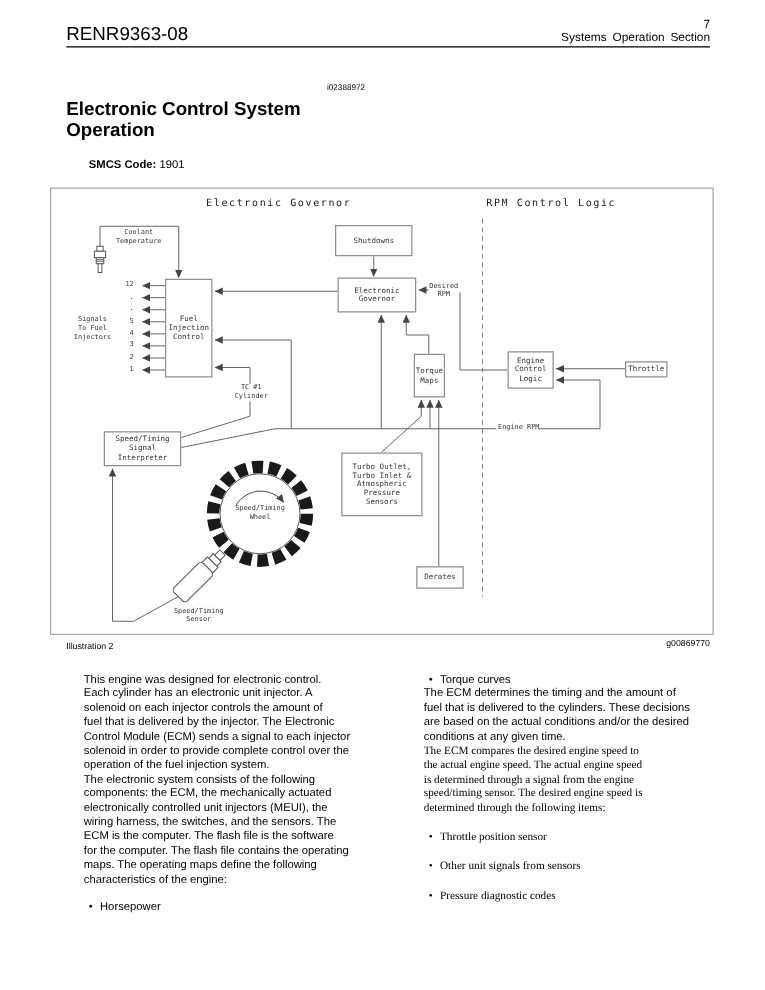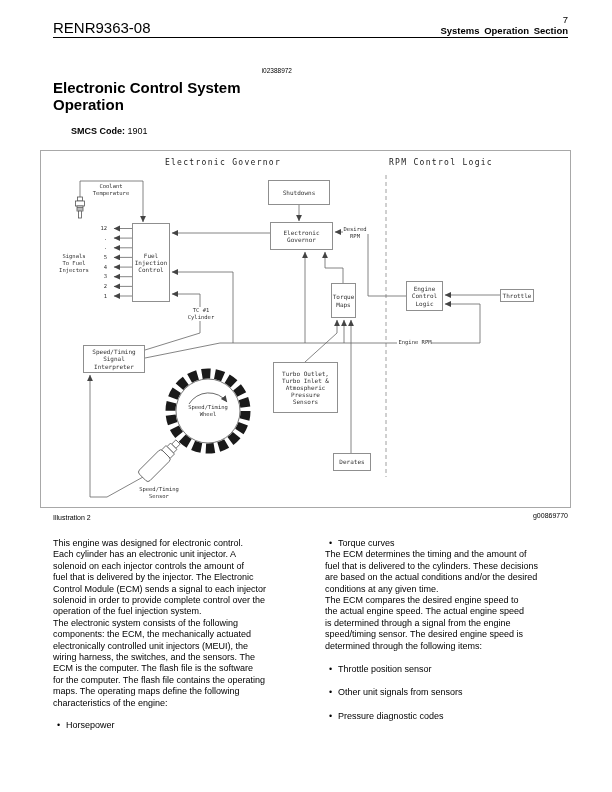--- a/index.html
+++ b/index.html
@@ -24,34 +24,34 @@
         display:flex;align-items:center;justify-content:center;text-align:center;
         font-family:"DejaVu Sans Mono",monospace;font-size:6px;line-height:1.18;
         color:#333;white-space:pre-line;}
   .dlabel{position:absolute;font-family:"DejaVu Sans Mono",monospace;font-size:5.5px;
           line-height:1.25;color:#333;text-align:center;white-space:pre-line;}
   .num{position:absolute;left:51px;width:16px;text-align:right;
        font-family:"DejaVu Sans Mono",monospace;font-size:5.5px;color:#333;}
   
   .cap-left{left:53px;top:514px;font-size:7px;}
   .cap-right{right:44px;top:512px;font-size:7px;text-align:right;}
-  .col{position:absolute;width:262px;font-size:9px;line-height:11.4px;}
+  .col{position:absolute;width:262px;font-size:9px;line-height:11.4px;margin-left:14px;}
   .col p{margin:0;white-space:pre;}
   .col h2{margin:12px 0 9px 0;font-size:12.8px;line-height:15px;font-weight:bold;}
   .bullet{position:relative;padding-left:13px;}
   .bullet .dot{position:absolute;left:4px;}
-  .mt12{margin-top:12px;}.mt14{margin-top:14px;}.mt11{margin-top:11px;}
+  .mt12{margin-top:12px;font-family:Liberation Serif, serif;}.mt14{margin-top:14px;}.mt11{margin-top:11px;}
 </style>
 </head>
 <body>
 
 <div class="abs hdr-left">RENR9363-08</div>
 <div class="abs hdr-right">
   <div>7</div>
-  <div style="word-spacing:2px;font-weight:bold;">Systems Operation Section</div>
+  <div style="word-spacing:2px;">Systems Operation Section</div>
 </div>
 <div class="abs hdr-rule"></div>
 
 <div class="abs media-num">i02388972</div>
 <h1>Electronic Control System
 Operation</h1>
 <div class="abs smcs"><b>SMCS Code:</b> <span>1901</span></div>
 
 <div class="abs frame"></div>
 <div class="abs dia">

